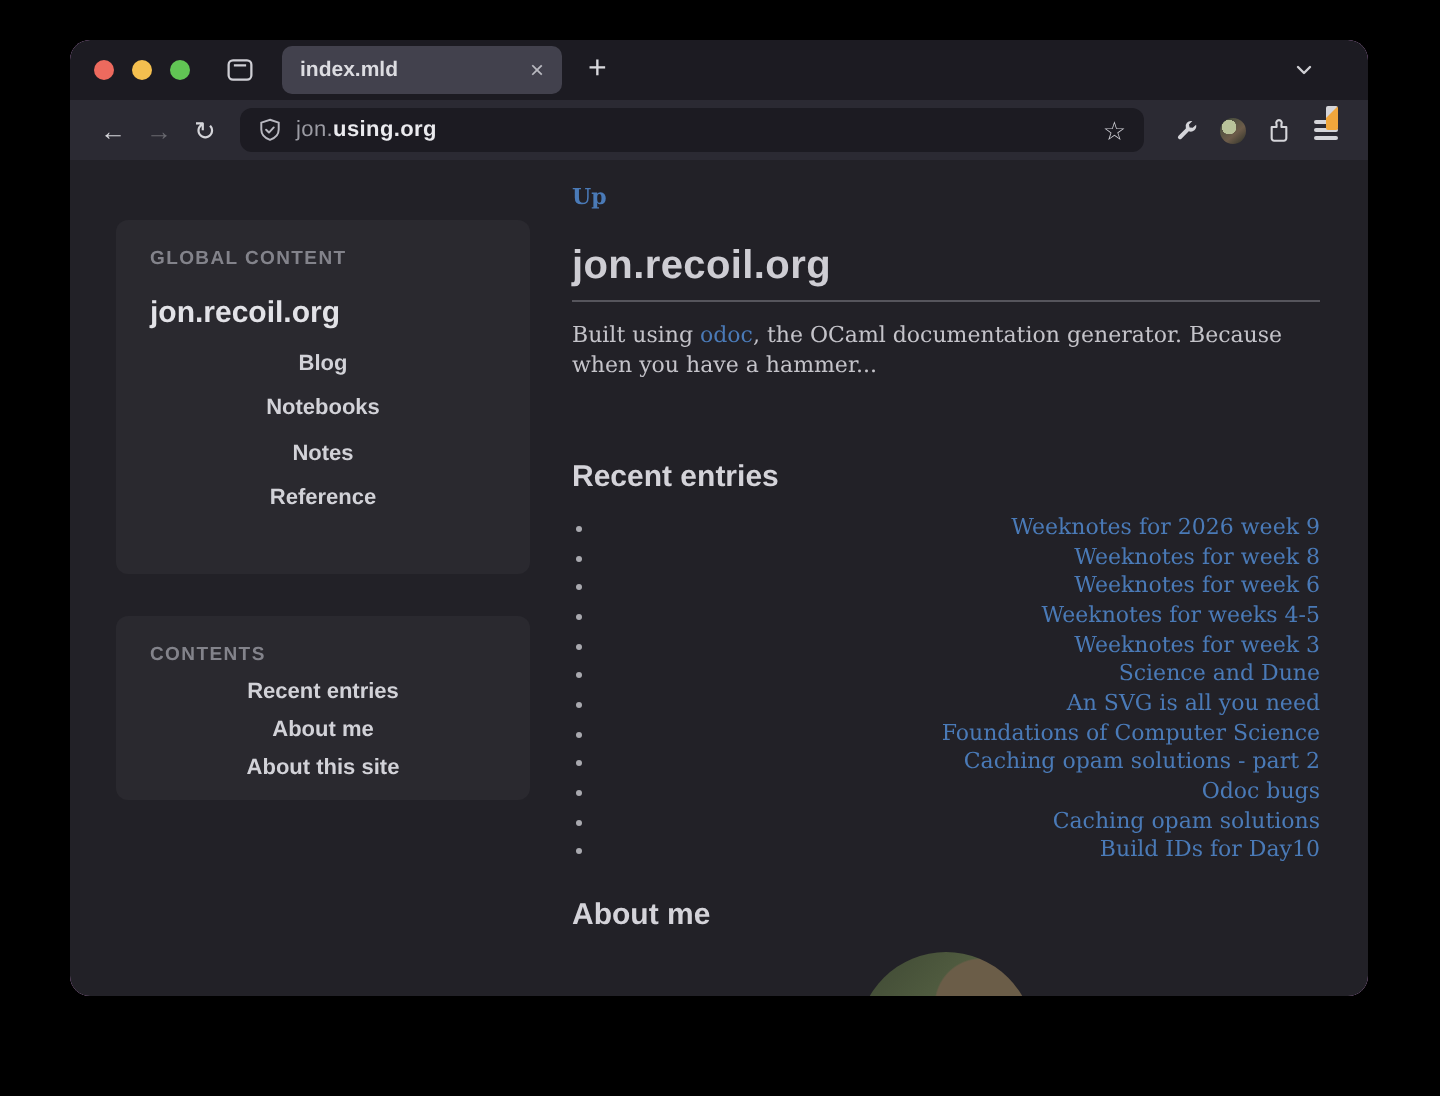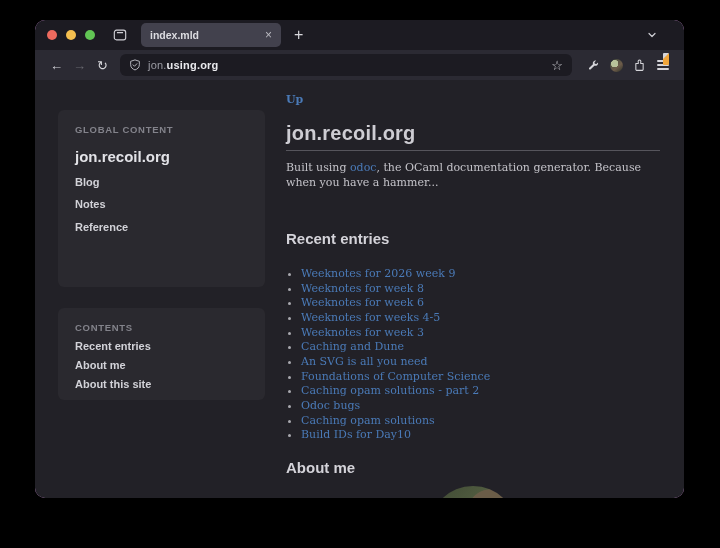--- a/index.html
+++ b/index.html
@@ -46,31 +46,31 @@
   .hamburger span { display:block; width:12px; height:1.6px; background:#d5d5da; border-radius:1px; }
   .ham-badge { position:absolute; right:-3px; top:-4px; width:0; height:0;
     border-left:6px solid transparent; border-top:6px solid #f0a63c; transform:rotate(90deg); }
   
   .content { position:relative; height:418px; background:#222127; font-family:"Liberation Sans", sans-serif; }
   .sbox { position:absolute; left:23px; width:207px; background:#2a292f; border-radius:6px; padding:14px 17px; }
   .sbox-1 { top:30px; height:177px; }
   .sbox-2 { top:228px; height:92px; }
   .sbox-header { font-size:9.5px; font-weight:700; letter-spacing:0.7px; color:#83838b; }
   .site-link { display:block; margin-top:13px; font-size:15px; font-weight:600; color:#e2e2e7; text-decoration:none; }
-  .snav a { display:block; margin-top:10.5px; font-size:11px; font-weight:700; line-height:12px; color:#d2d2d8; text-decoration:none; }
+  .snav a { display:block; margin-top:10.5px; font-size:11px; font-weight:700; line-height:12px; color:#d2d2d8; text-decoration:none;text-align:center; }
   .snav2 a { margin-top:8px; line-height:11px; }
   .main { margin-left:251px; margin-right:24px; padding-top:9px; }
   .up-link { font-family:"DejaVu Serif", serif; font-size:11px; font-weight:700; color:var(--link); text-decoration:none; }
   .page-title { margin:15px 0 0; font-size:20px; font-weight:600; letter-spacing:0.2px;
     color:#cecdd3; padding-bottom:5px; border-bottom:1px solid #56555c; }
   .intro { margin:10px 0 16px; font-family:"DejaVu Serif", serif; font-size:11px; line-height:14.5px; color:#c4c3c9; }
   .inline-link { color:var(--link); text-decoration:none; }
   .section-h { margin:40px 0 0; font-size:15px; font-weight:600; color:#d4d3d9; }
   .section-h.about { margin-top:16px; }
-  .entries { margin:20px 0 0; padding-left:15px; list-style:disc; }
+  .entries { margin:10px 0 0; padding-left:15px; list-style:disc;text-align:right; }
   .entries li { font-family:"DejaVu Serif", serif; font-size:11px; line-height:14.65px; color:#a9a9af; }
   .entries a { color:var(--link); text-decoration:none; }
   .photo { width:88px; height:88px; border-radius:50%; margin:10px auto 0;
     background:
       radial-gradient(circle at 70% 30%, #6b5d48 0 26%, transparent 27%),
       radial-gradient(circle at 62% 62%, #8d7f6e 0 30%, transparent 31%),
       radial-gradient(circle at 28% 72%, #d9d4ad 0 24%, transparent 25%),
       radial-gradient(circle at 82% 60%, #7b6a55 0 30%, transparent 31%),
       linear-gradient(135deg,#3d4733,#5c6847 55%,#353d2a); }
   svg { display:block; }
@@ -142,20 +142,21 @@
     </span>
   </div>
 
   <div class="content">
 
     <div class="sbox sbox-1">
       <div class="sbox-header">GLOBAL CONTENT</div>
       <a class="site-link" href="#">jon.recoil.org</a>
       <nav class="snav">
         <a href="#">Blog</a>
+        <a href="#">Notebooks</a>
         <a href="#">Notes</a>
         <a href="#">Reference</a>
       </nav>
     </div>
 
     <div class="sbox sbox-2">
       <div class="sbox-header">CONTENTS</div>
       <nav class="snav snav2">
         <a href="#">Recent entries</a>
         <a href="#">About me</a>
@@ -168,21 +169,21 @@
       <h1 class="page-title">jon.recoil.org</h1>
       <p class="intro"><span>Built using </span><a class="inline-link" href="#">odoc</a><span>, the OCaml documentation generator. Because when you have a hammer...</span></p>
 
       <h2 class="section-h">Recent entries</h2>
       <ul class="entries">
         <li><a href="#">Weeknotes for 2026 week 9</a></li>
         <li><a href="#">Weeknotes for week 8</a></li>
         <li><a href="#">Weeknotes for week 6</a></li>
         <li><a href="#">Weeknotes for weeks 4-5</a></li>
         <li><a href="#">Weeknotes for week 3</a></li>
-        <li><a href="#">Caching and Dune</a></li>
+        <li><a href="#">Science and Dune</a></li>
         <li><a href="#">An SVG is all you need</a></li>
         <li><a href="#">Foundations of Computer Science</a></li>
         <li><a href="#">Caching opam solutions - part 2</a></li>
         <li><a href="#">Odoc bugs</a></li>
         <li><a href="#">Caching opam solutions</a></li>
         <li><a href="#">Build IDs for Day10</a></li>
       </ul>
 
       <h2 class="section-h about">About me</h2>
       <div class="photo"></div>

